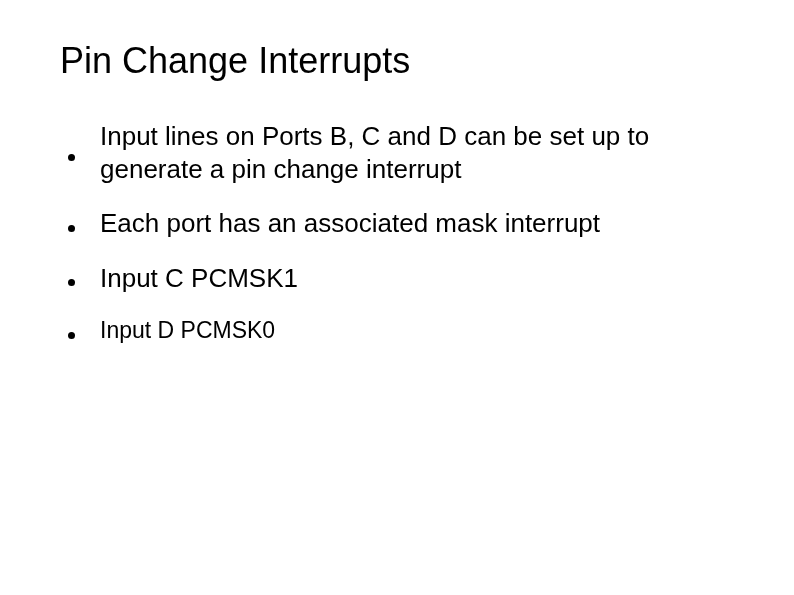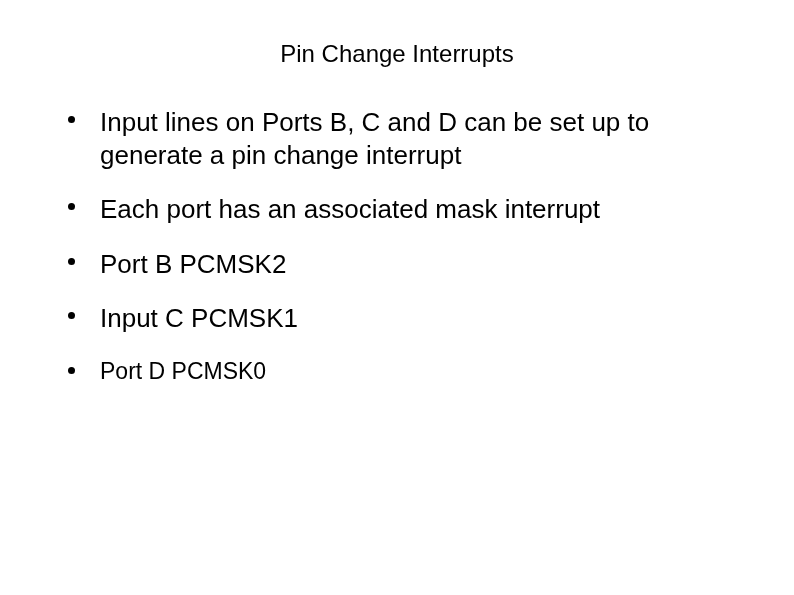--- a/index.html
+++ b/index.html
@@ -9,33 +9,32 @@
     }
     body {
       width: 794px;
       height: 595px;
       background: #ffffff;
       font-family: Arial, Helvetica, sans-serif;
       color: #000000;
       padding: 30px 60px 40px 60px;
     }
     .title {
-      font-size: 24px;
+      font-size: 36px;
       font-weight: normal;
-      text-align: center;
       margin-bottom: 38px;
       margin-top: 10px;
     }
     .bullet-list {
       list-style: none;
       padding-left: 0;
     }
     .bullet-item {
       display: flex;
-      align-items: flex-start;
+      align-items: center;
       margin-bottom: 22px;
       font-size: 26px;
       line-height: 1.25;
     }
     .bullet-item.smaller {
       font-size: 23px;
       margin-bottom: 18px;
     }
     .bullet-marker {
       flex-shrink: 0;
@@ -70,27 +69,21 @@
   <li class="bullet-item">
     <span class="bullet-marker">
         <span class="bullet-dot"></span>
       </span>
     <span class="bullet-text">Each port has an associated mask interrupt</span>
   </li>
   <li class="bullet-item">
     <span class="bullet-marker">
         <span class="bullet-dot"></span>
       </span>
-    <span class="bullet-text">Port B PCMSK2</span>
-  </li>
-  <li class="bullet-item">
-    <span class="bullet-marker">
-        <span class="bullet-dot"></span>
-      </span>
     <span class="bullet-text">Input C PCMSK1</span>
   </li>
   <li class="bullet-item smaller">
     <span class="bullet-marker">
         <span class="bullet-dot"></span>
       </span>
-    <span class="bullet-text">Port D PCMSK0</span>
+    <span class="bullet-text">Input D PCMSK0</span>
   </li>
 </ul>
 
 </body></html>

